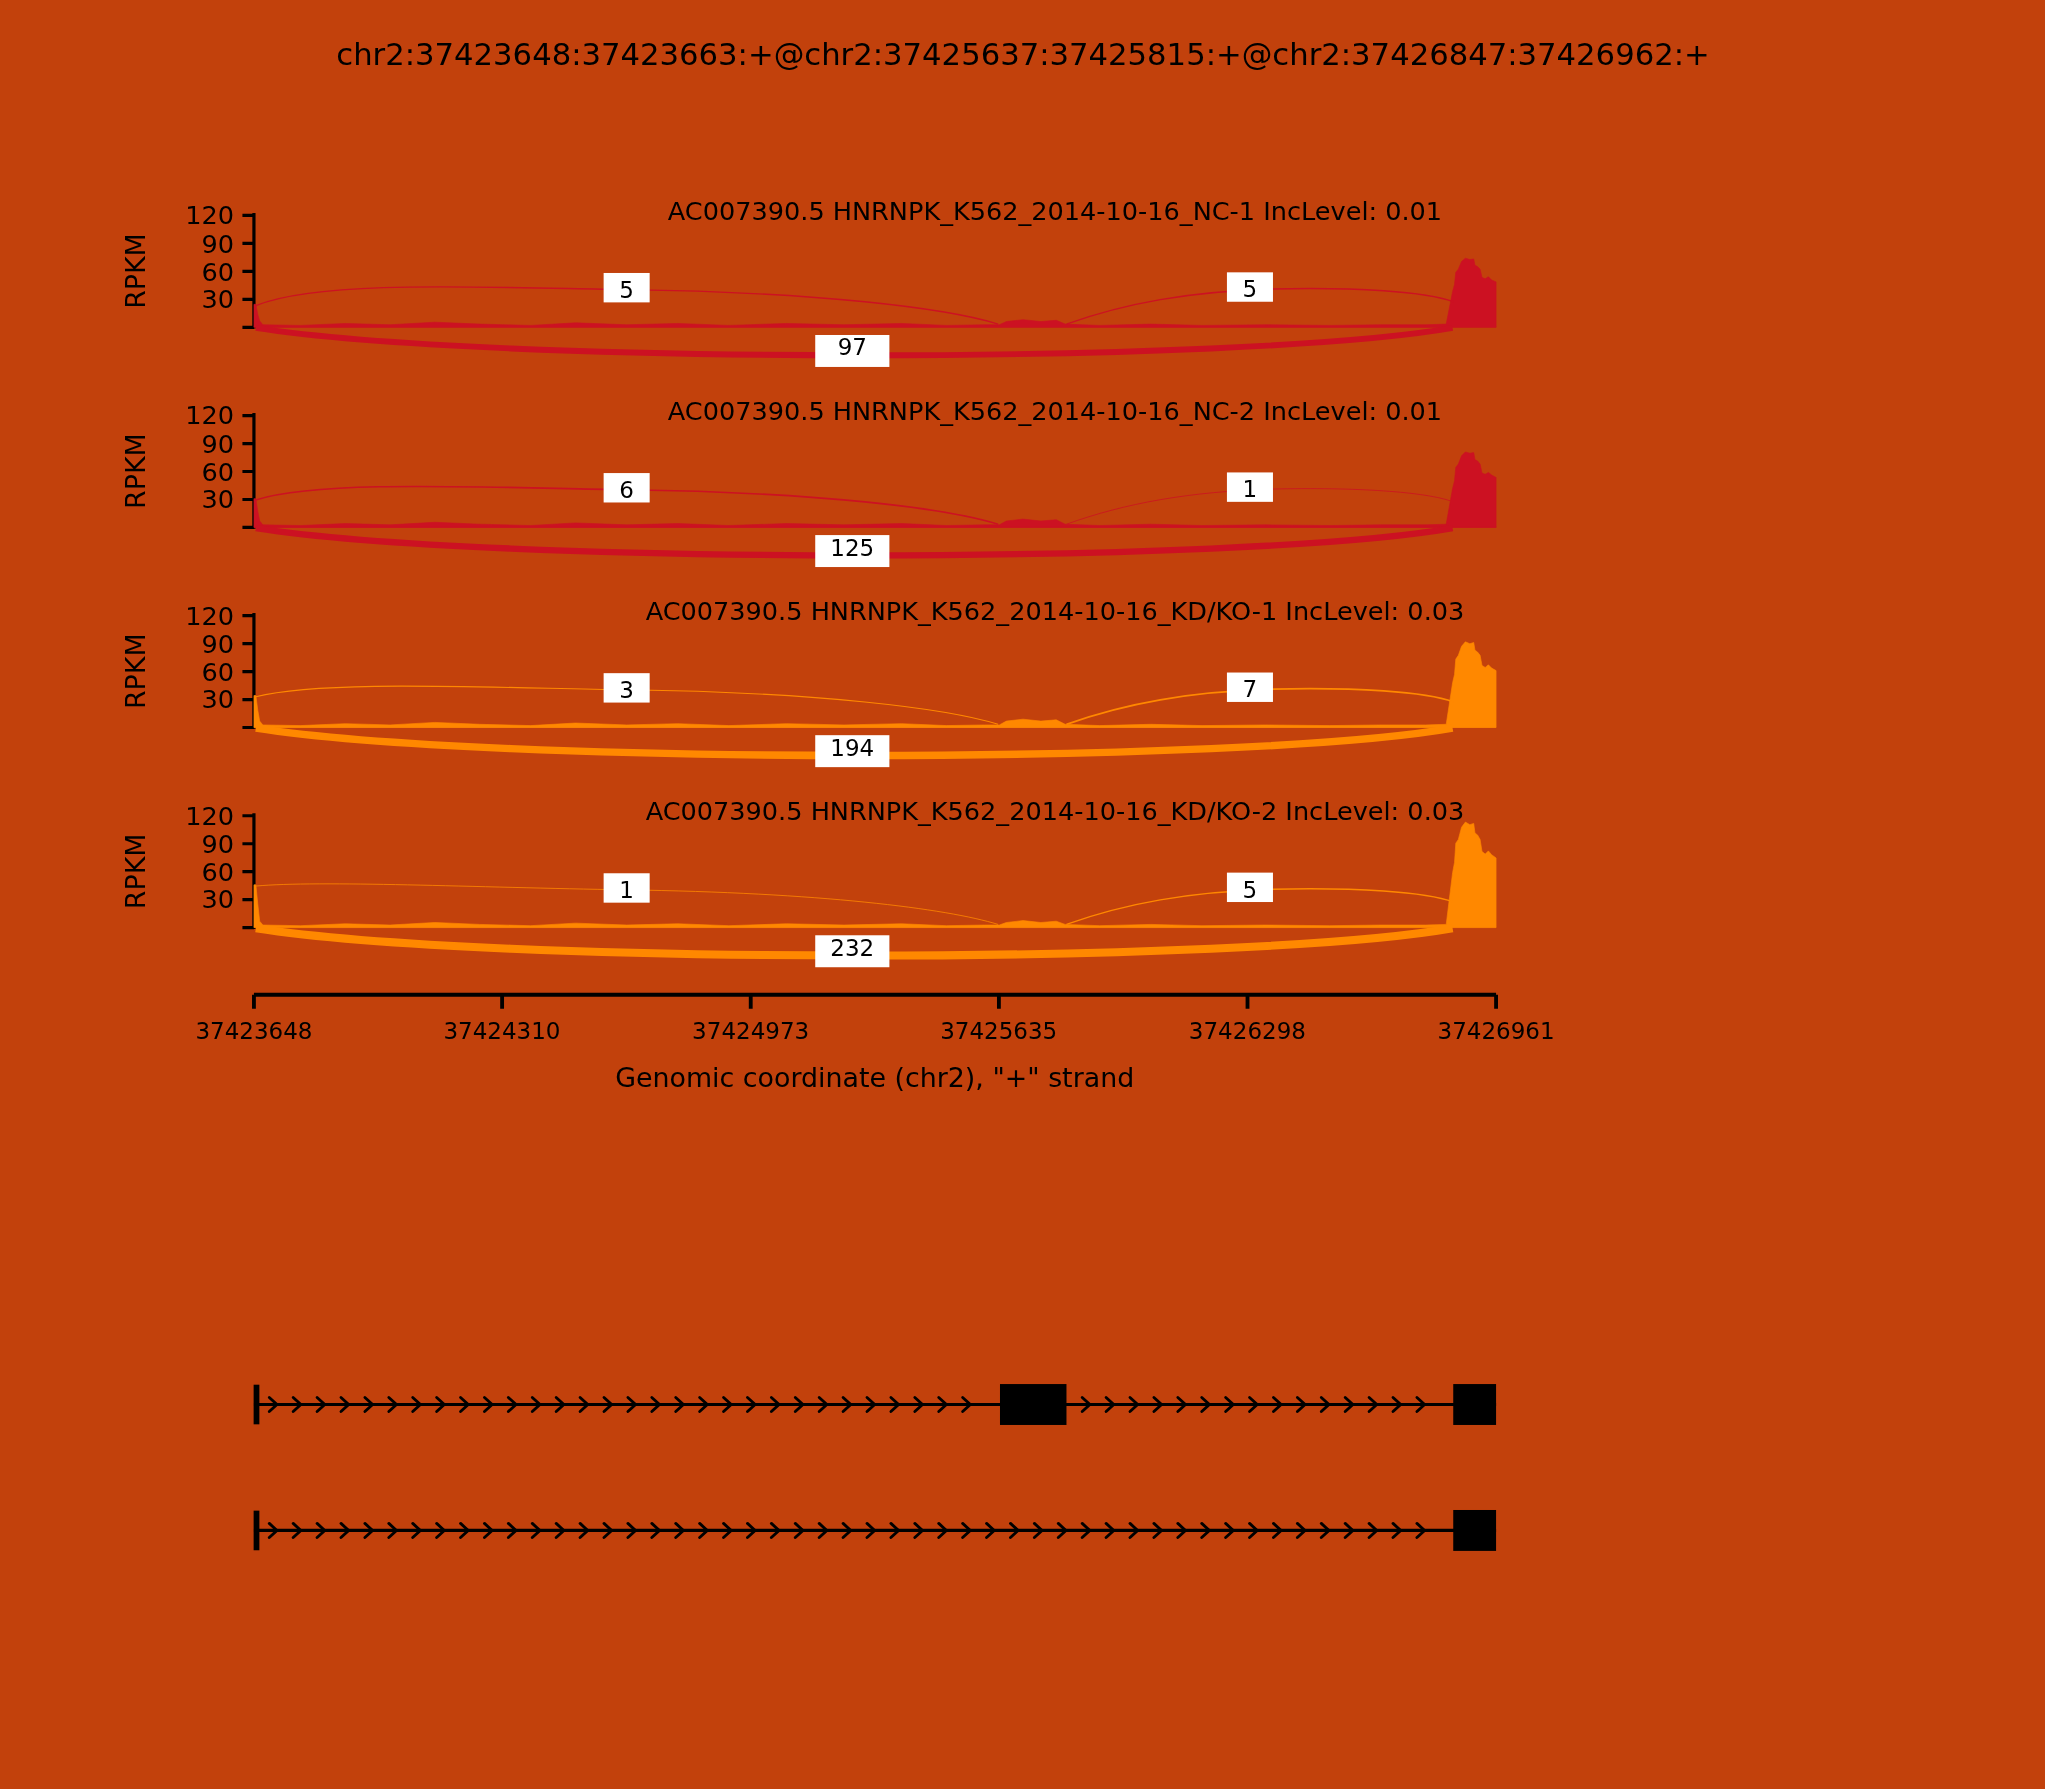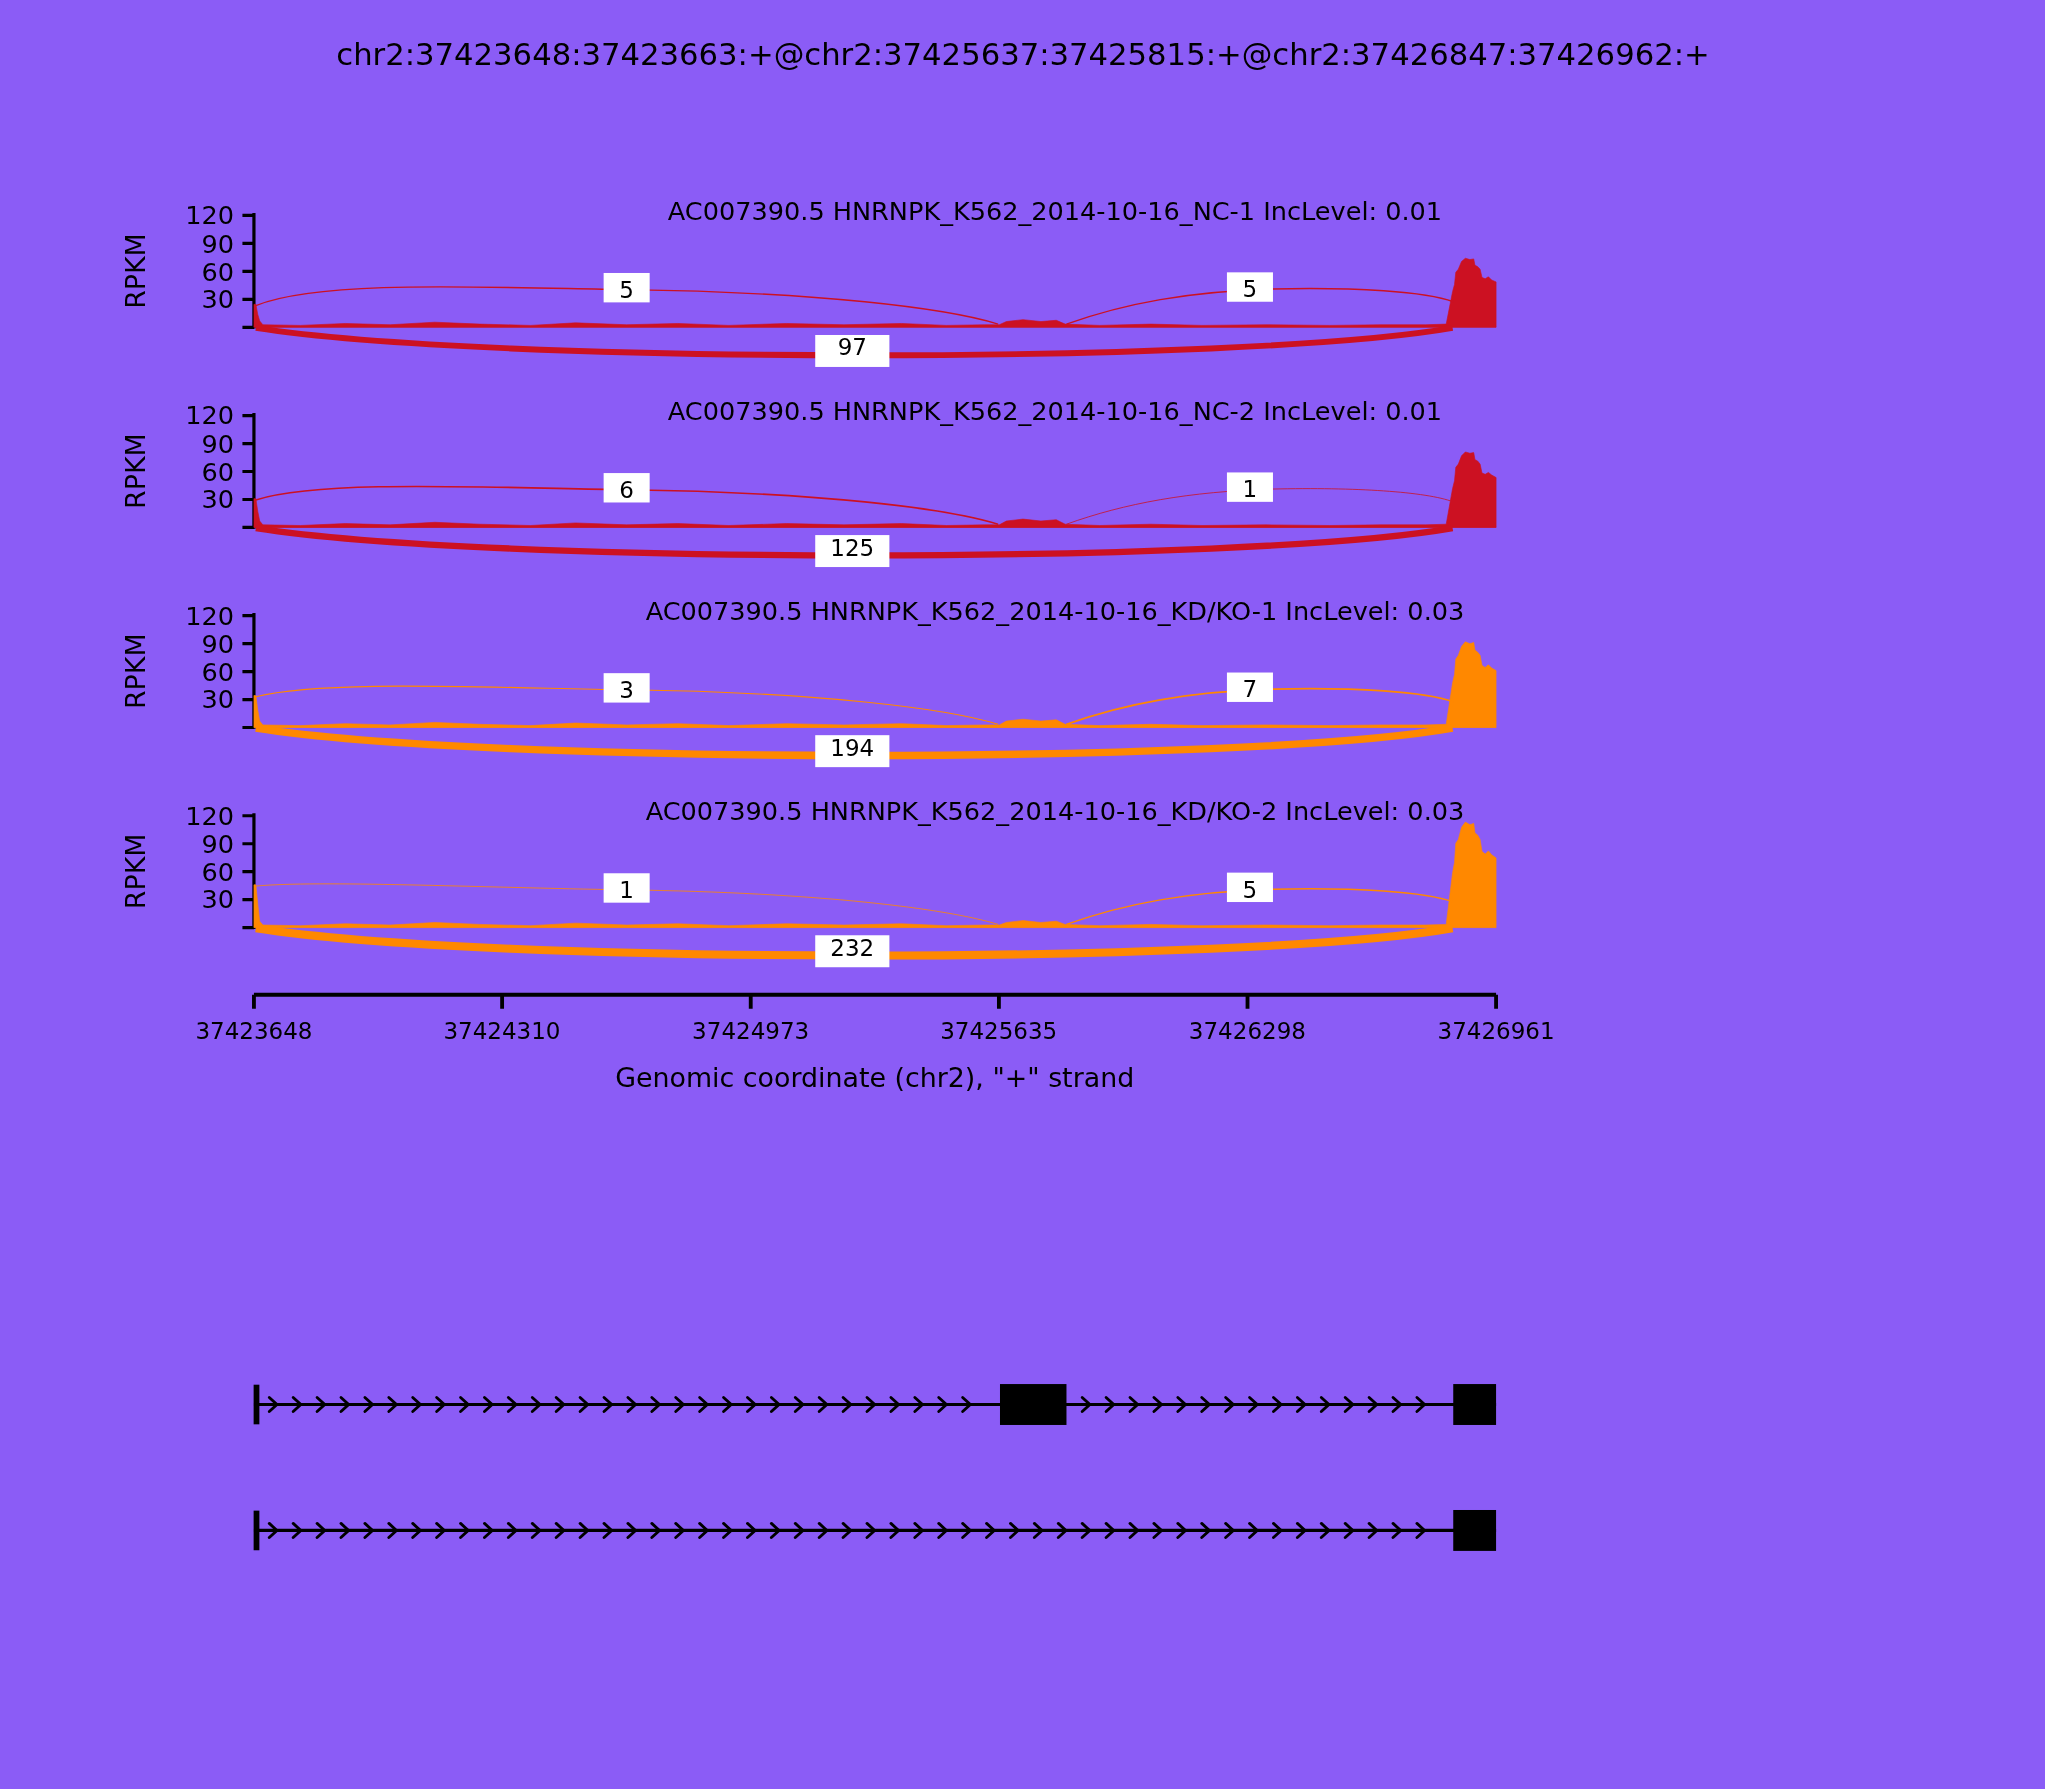--- a/index.html
+++ b/index.html
@@ -1,16 +1,16 @@
 <!DOCTYPE html>
 <html style="font-size:10.2px"><head>
 <meta charset="utf-8">
 <style>
   html,body{margin:0;padding:0;background:#fff;}
-  .fig{position:relative;width:2046px;height:1790px;background:#8b5cf6;overflow:hidden;}
+  .fig{position:relative;width:2046px;height:1790px;background:#c2410c;overflow:hidden;}
   svg{position:absolute;left:0;top:0;width:100%;height:100%;}
   text{font-family:"DejaVu Sans","Liberation Sans",sans-serif;fill:#000;}
 </style>
 </head>
 <body>
 
 <div class="fig">
   <svg id="plot" viewBox="0 0 3200 2800">
       <text x="1600" y="102" text-anchor="middle" font-size="48">chr2:37423648:37423663:+@chr2:37425637:37425815:+@chr2:37426847:37426962:+</text>
       <g>

